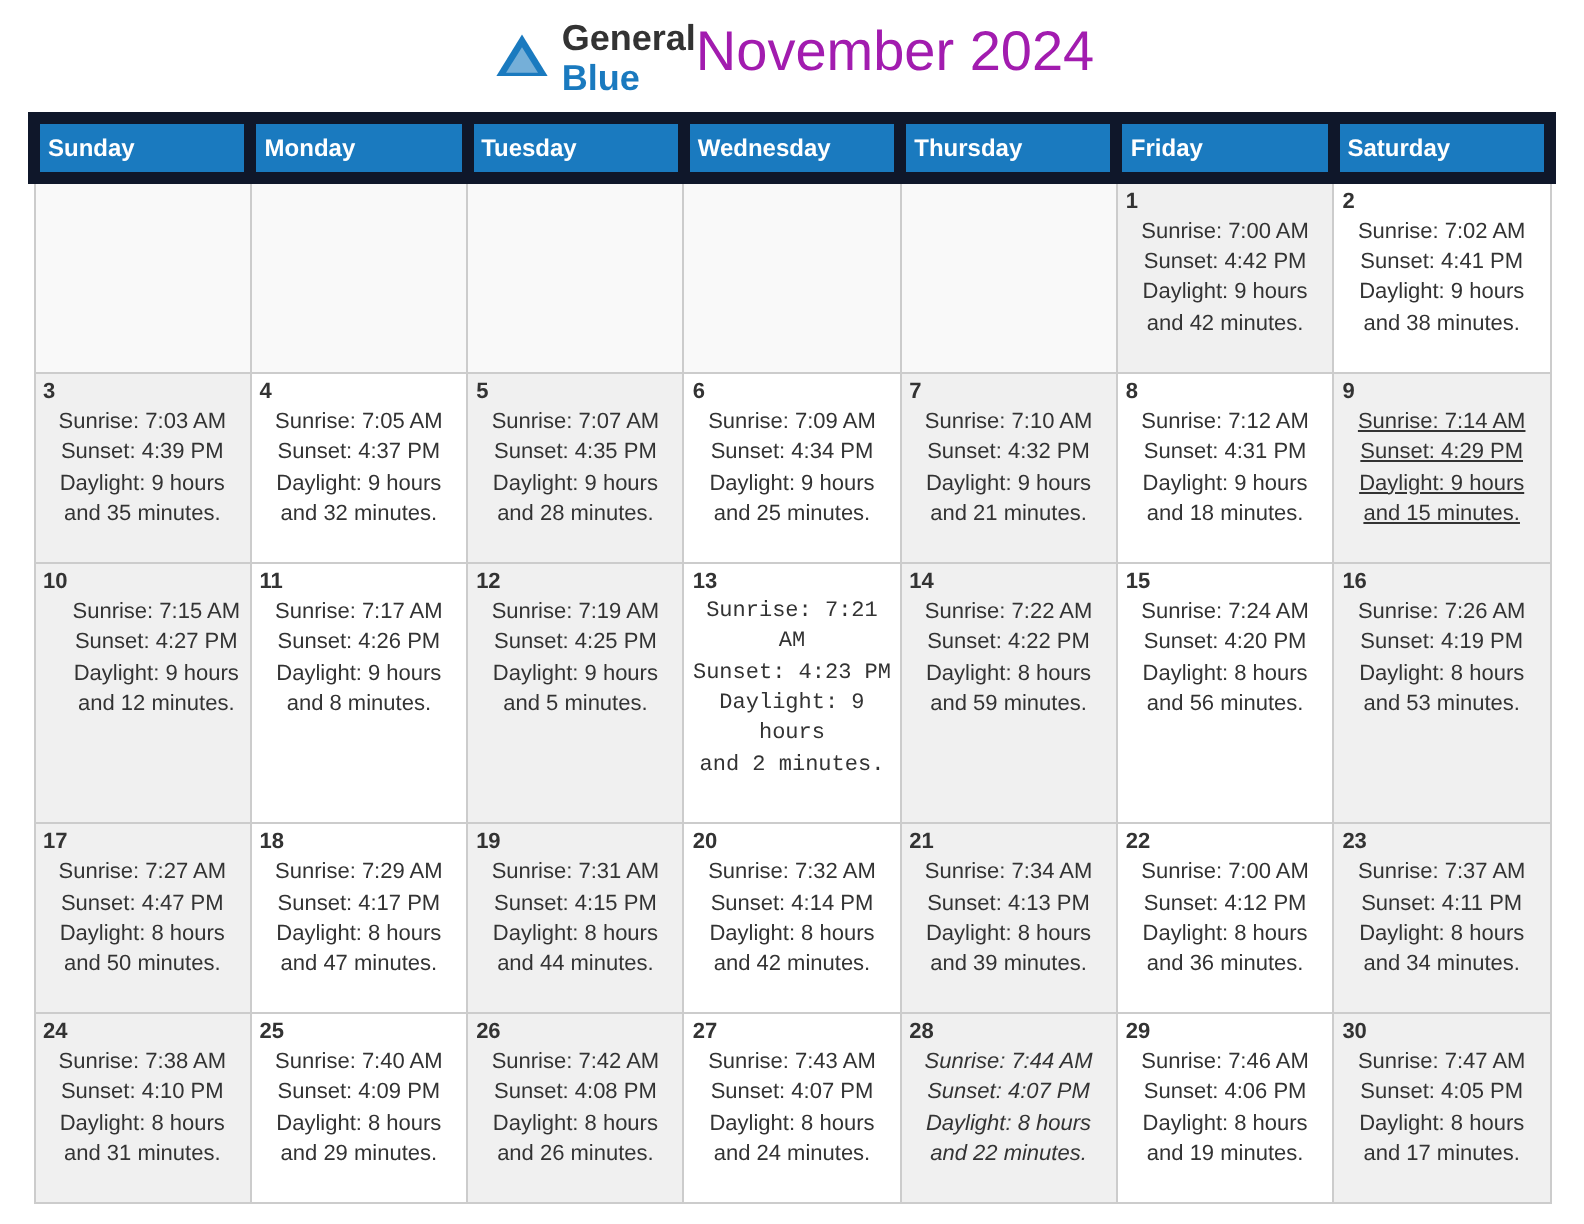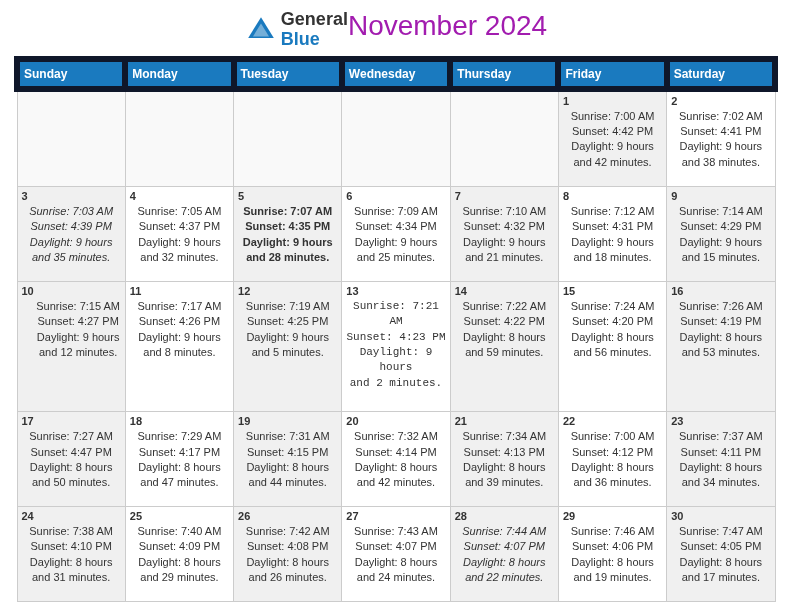--- a/index.html
+++ b/index.html
@@ -149,35 +149,35 @@
               <span class="day-num">2</span>
               <div class="day-info" style="white-space: pre-line;">Sunrise: 7:02 AM
 Sunset: 4:41 PM
 Daylight: 9 hours
 and 38 minutes.</div>
             </td>
           </tr>
           <tr>
             <td class="shaded">
               <span class="day-num">3</span>
-              <div class="day-info" style="white-space: pre-line; font-style: italic;">Sunrise: 7:03 AM
+              <div class="day-info" style="white-space: pre-line;">Sunrise: 7:03 AM
 Sunset: 4:39 PM
 Daylight: 9 hours
 and 35 minutes.</div>
             </td>
             <td>
               <span class="day-num">4</span>
               <div class="day-info" style="white-space: pre-line;">Sunrise: 7:05 AM
 Sunset: 4:37 PM
 Daylight: 9 hours
 and 32 minutes.</div>
             </td>
             <td class="shaded">
               <span class="day-num">5</span>
-              <div class="day-info" style="white-space: pre-line; font-weight: bold;">Sunrise: 7:07 AM
+              <div class="day-info" style="white-space: pre-line;">Sunrise: 7:07 AM
 Sunset: 4:35 PM
 Daylight: 9 hours
 and 28 minutes.</div>
             </td>
             <td>
               <span class="day-num">6</span>
               <div class="day-info" style="white-space: pre-line;">Sunrise: 7:09 AM
 Sunset: 4:34 PM
 Daylight: 9 hours
 and 25 minutes.</div>
@@ -191,21 +191,21 @@
             </td>
             <td>
               <span class="day-num">8</span>
               <div class="day-info" style="white-space: pre-line;">Sunrise: 7:12 AM
 Sunset: 4:31 PM
 Daylight: 9 hours
 and 18 minutes.</div>
             </td>
             <td class="shaded">
               <span class="day-num">9</span>
-              <div class="day-info" style="white-space: pre-line;">Sunrise: 7:14 AM
+              <div class="day-info" style="white-space: pre-line; text-decoration: underline;">Sunrise: 7:14 AM
 Sunset: 4:29 PM
 Daylight: 9 hours
 and 15 minutes.</div>
             </td>
           </tr>
           <tr>
             <td class="shaded">
               <span class="day-num">10</span>
               <div class="day-info" style="white-space: pre-line; margin-left: 14px;">Sunrise: 7:15 AM
 Sunset: 4:27 PM

